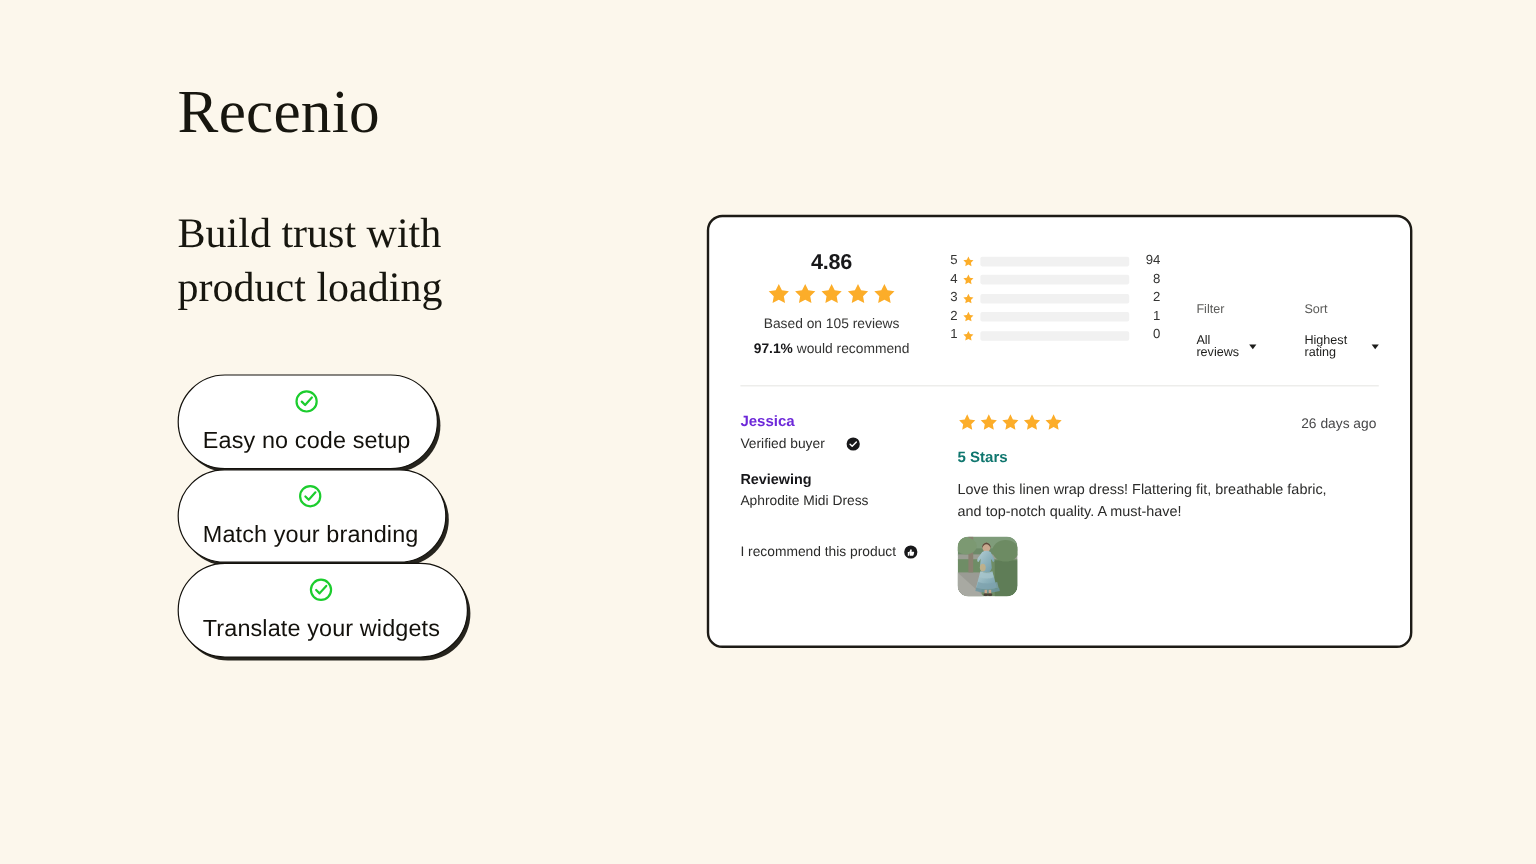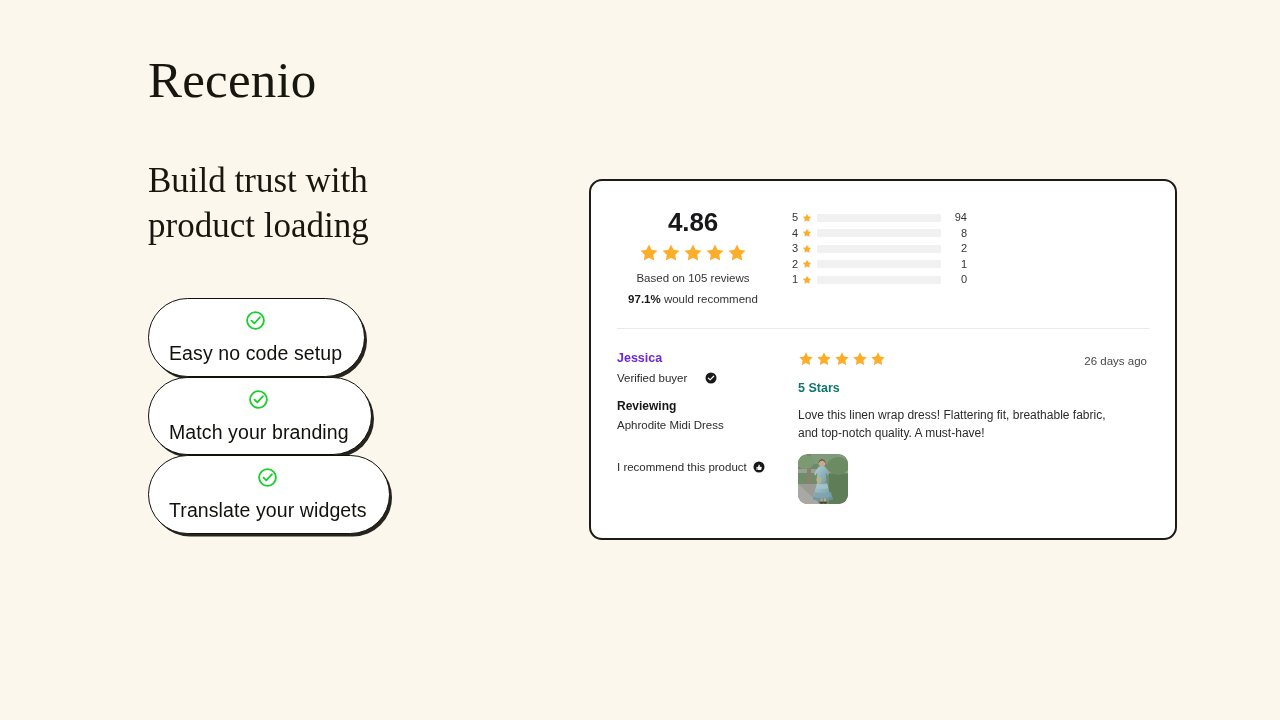--- a/index.html
+++ b/index.html
@@ -13,21 +13,21 @@
     font-family: "Liberation Sans", sans-serif;
     overflow: hidden;
     position: relative;
     -webkit-font-smoothing: antialiased;
   }
 
   
   .left-panel {
     position: absolute;
     left: 148px;
-    top: 54px;
+    top: 68px;
     width: 420px;
   }
   .brand-title {
     font-family: "Liberation Serif", serif;
     font-size: 51px;
     font-weight: 400;
     color: #17160f;
     letter-spacing: 0.2px;
     line-height: 1.05;
     margin: 0;
@@ -99,21 +99,21 @@
     padding: 27px 26px 0 26px;
     box-sizing: border-box;
   }
   .score-block {
     width: 152px;
     text-align: center;
     flex: 0 0 auto;
     padding-top: 1px;
   }
   .score-value {
-    font-size: 26px;
+    font-size: 18px;
     font-weight: 700;
     color: #18181a;
     line-height: 1;
     letter-spacing: -0.2px;
   }
   .score-stars {
     margin-top: 8px;
     display: flex;
     justify-content: center;
     gap: 2px;
@@ -459,20 +459,36 @@
             <svg class="star star-sm" viewBox="0 0 24 24">
               <path fill="#fcad29" d="M12 1.9l3.12 6.32 6.98 1.02-5.05 4.92 1.19 6.95L12 17.84l-6.24 3.27 1.19-6.95L1.9 9.24l6.98-1.02z"></path>
             </svg>
           </span>
         <span class="hist-track"><span class="hist-fill" style="width: 0%;"></span></span>
         <span class="hist-count">0</span>
       </div>
 
     </div>
 
+    <div class="controls">
+      <div class="control-group">
+        <div class="control-title">Filter</div>
+        <div class="control-value">
+          <span>All reviews</span>
+          <span class="caret"></span>
+        </div>
+      </div>
+      <div class="control-group">
+        <div class="control-title">Sort</div>
+        <div class="control-value">
+          <span>Highest rating</span>
+          <span class="caret"></span>
+        </div>
+      </div>
+    </div>
 
   </div>
 
   <div class="divider"></div>
 
   <div class="review">
 
     <div class="reviewer">
       <div class="reviewer-name">Jessica</div>
 

